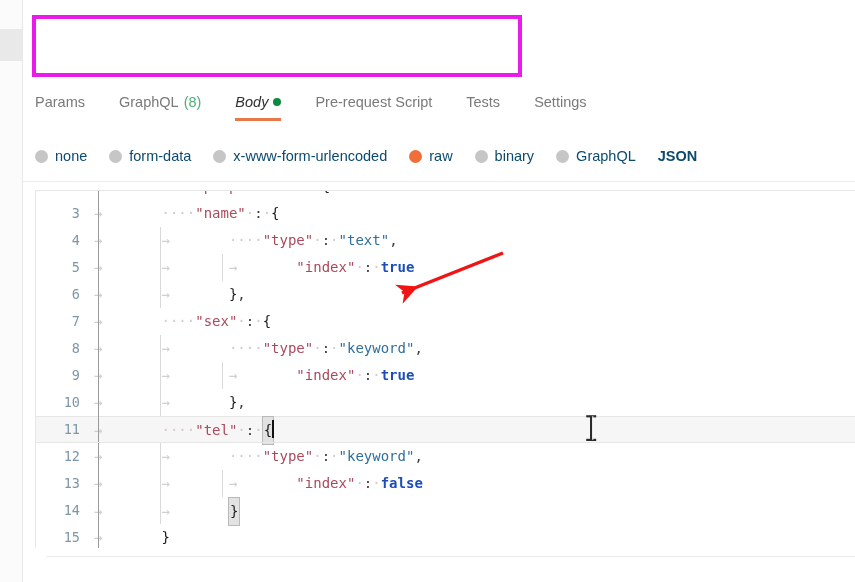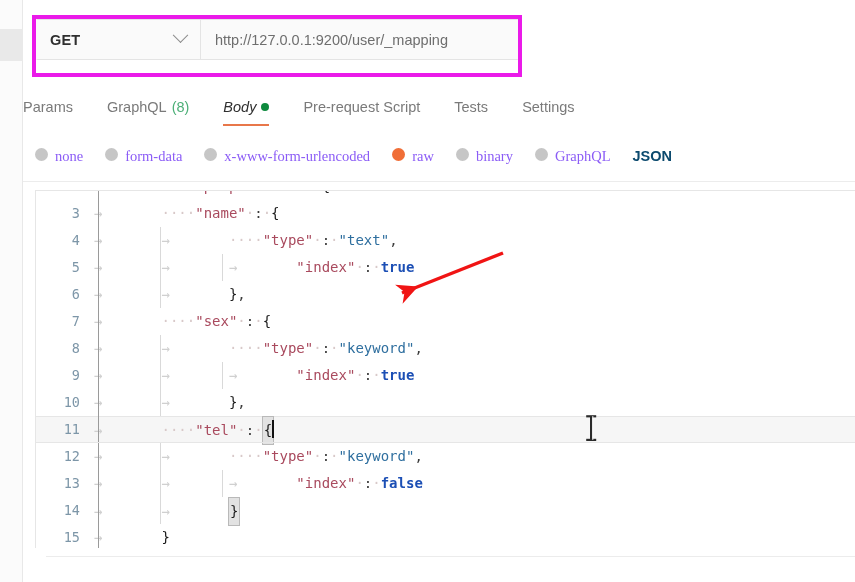--- a/index.html
+++ b/index.html
@@ -72,23 +72,23 @@
   #annot-box {
     position: absolute; left: 32px; top: 15px;
     width: 490px; height: 62px;
     border: 4px solid #ea1ae9;
     pointer-events: none;
     z-index: 30;
   }
 
   
   #tab-row {
-    position: absolute; left: 0; top: 88px;
+    position: absolute; left: 12px; top: 88px;
     height: 38px;
-    display: flex; align-items: flex-end;
+    display: flex; align-items: center;
   }
   .tab {
     position: relative;
     font-size: 14.5px; color: #7a7a7a;
     margin-right: 34px;
     padding-bottom: 11px;
     white-space: nowrap;
     display: flex; align-items: center; gap: 5px;
   }
   .tab.active { color: #2f2f2f; font-style: italic; }
@@ -103,25 +103,24 @@
     background: #0e8a3e; display: inline-block;
   }
 
   
   #bodytype-row {
     position: absolute; left: 12px; top: 142px;
     height: 28px;
     display: flex; align-items: center;
   }
   .radio-item {
-    display: flex; align-items: flex-start; gap: 7px;
+    display: flex; align-items: center; gap: 7px;
     margin-right: 22px;
-    font-size: 14.5px; color: #8b5cf6;
+    font-size: 14.5px; color: #0c4a6e;
     white-space: nowrap;
-    font-family: Liberation Serif, serif;
   }
   .radio-dot {
     width: 13px; height: 13px; border-radius: 50%;
     background: #c6c6c6; flex: none;
   }
   .radio-item.selected .radio-dot { background: #f06e37; }
   #json-link {
     font-size: 14.5px; font-weight: bold; color: #0c4a6e;
     white-space: nowrap;
   }
@@ -219,27 +218,20 @@
 </style>
 </head>
 <body>
 
 <div id="left-rail">
   <div id="left-rail-block"></div>
 </div>
 
 <div id="main">
 
-  <div id="request-bar">
-    <div id="method-select">
-      <span id="method-label">GET</span>
-      <span class="chev"></span>
-    </div>
-    <div id="url-input" title="Enter request URL">http://127.0.0.1:9200/user/_mapping</div>
-  </div>
 
   <div id="tab-row">
       <div class="tab">
         <span>Params</span>
       </div>
       <div class="tab">
         <span>GraphQL</span>
         <span class="count">(8)</span>
       </div>
       <div class="tab active">

